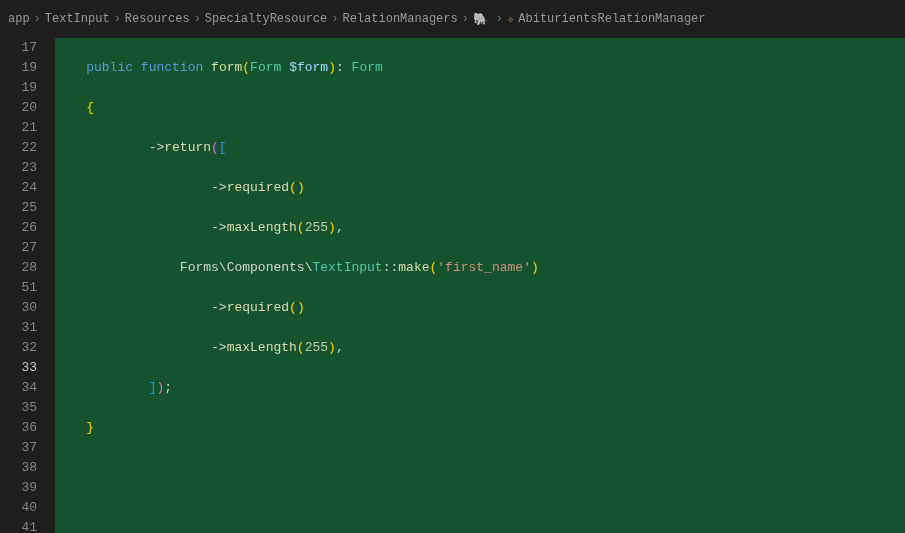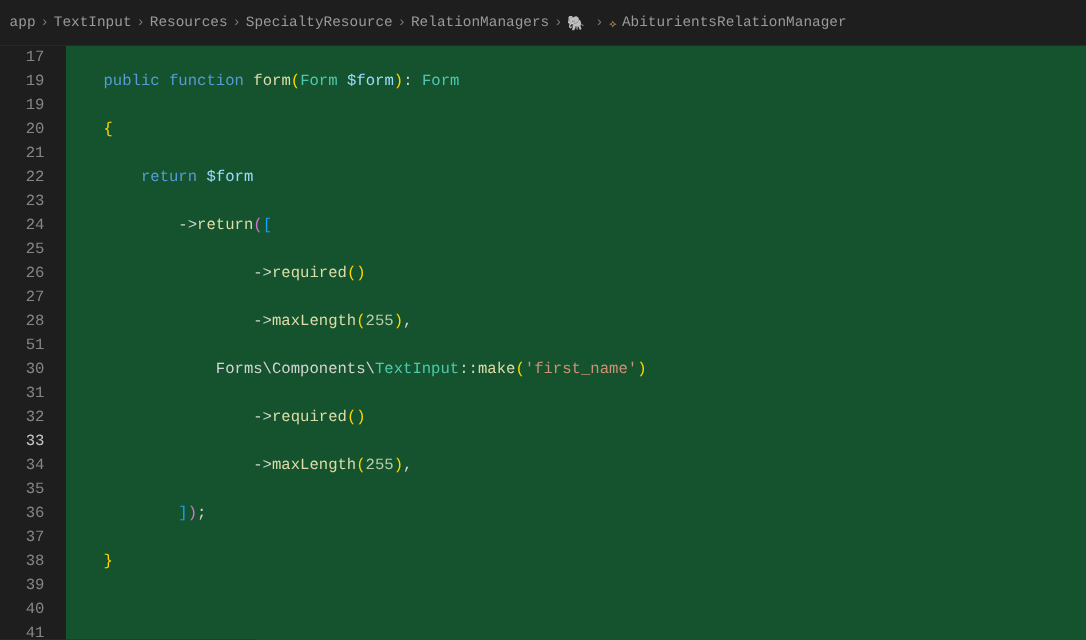--- a/index.html
+++ b/index.html
@@ -125,21 +125,20 @@
       <div>37</div>
       <div>38</div>
       <div>39</div>
       <div>40</div>
       <div>41</div>
       <div>42</div>
     </div>
   <div class="code">
 <div class="line">    <span class="kw">public</span> <span class="kw">function</span> <span class="fn-def">form</span><span class="brace1">(</span><span class="cls">Form</span> <span class="var">$form</span><span class="brace1">)</span><span class="punc">:</span> <span class="cls">Form</span></div>
 <div class="line">    <span class="brace1">{</span></div>
-<div class="line">        <span class="kw">return</span> <span class="var">$form</span></div>
 <div class="line">            <span class="arrow">-&gt;</span><span class="method">return</span><span class="brace2">(</span><span class="brace3">[</span></div>
 <div class="line">                    <span class="arrow">-&gt;</span><span class="method">required</span><span class="brace1">(</span><span class="brace1">)</span></div>
 <div class="line">                    <span class="arrow">-&gt;</span><span class="method">maxLength</span><span class="brace1">(</span><span class="num">255</span><span class="brace1">)</span><span class="punc">,</span></div>
 <div class="line">                <span class="ns">Forms\Components\</span><span class="cls">TextInput</span><span class="dblcolon">::</span><span class="method">make</span><span class="brace1">(</span><span class="str">'first_name'</span><span class="brace1">)</span></div>
 <div class="line">                    <span class="arrow">-&gt;</span><span class="method">required</span><span class="brace1">(</span><span class="brace1">)</span></div>
 <div class="line">                    <span class="arrow">-&gt;</span><span class="method">maxLength</span><span class="brace1">(</span><span class="num">255</span><span class="brace1">)</span><span class="punc">,</span></div>
 <div class="line">            <span class="brace3">]</span><span class="brace2">)</span><span class="punc">;</span></div>
 <div class="line">    <span class="brace1">}</span></div>
 <div class="line"></div>
 

